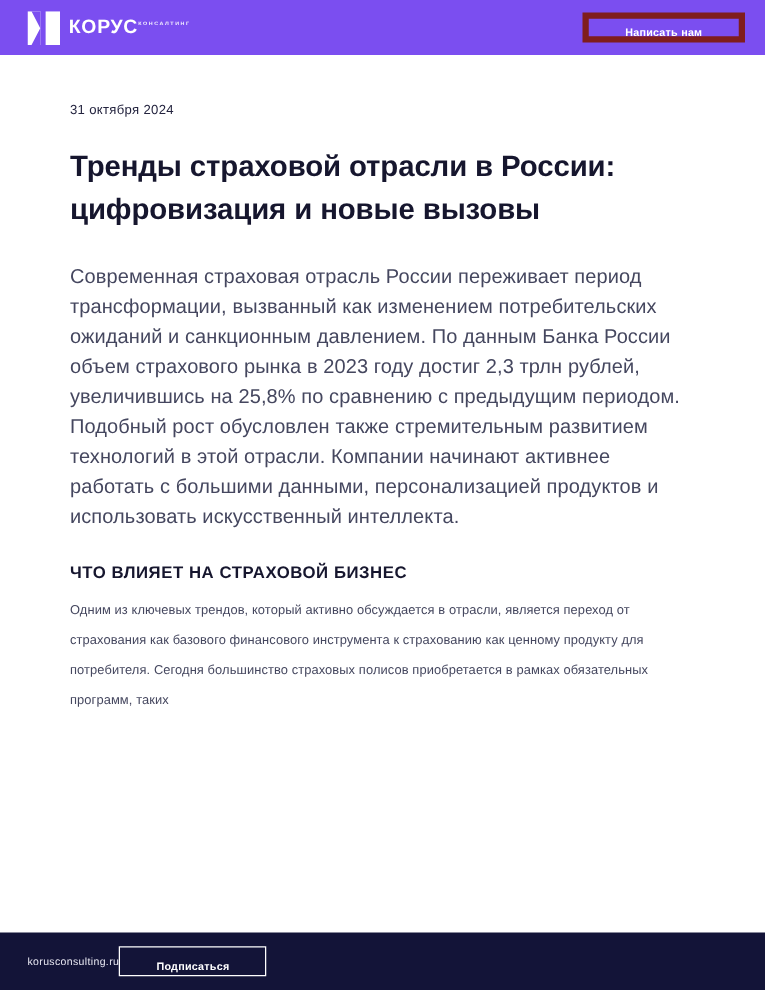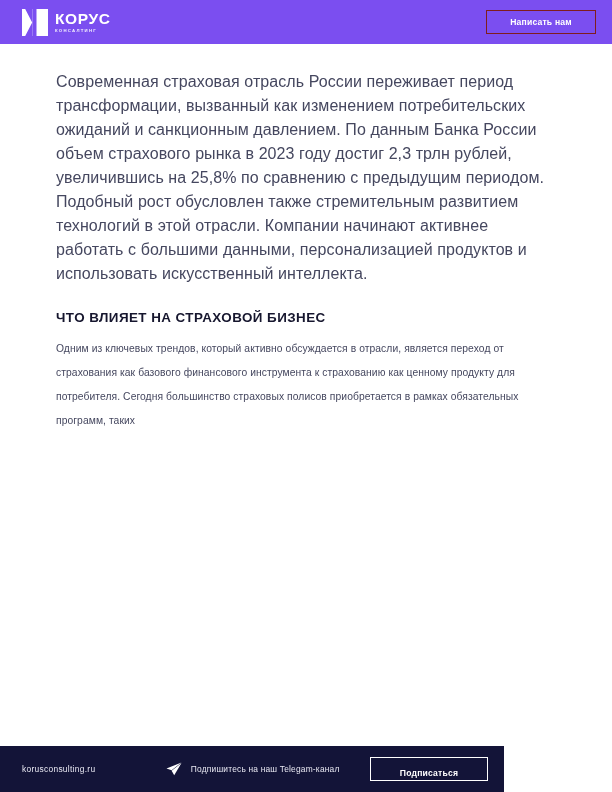--- a/index.html
+++ b/index.html
@@ -35,21 +35,21 @@
   .brand-mark {
     width: 26px;
     height: 27px;
     position: relative;
     display: block;
     flex: 0 0 auto;
   }
 
   .brand-wordmark {
     display: flex;
-    flex-direction: column;
+    flex-direction: row;
     justify-content: center;
     line-height: 1;
   }
 
   .brand-name {
     color: #ffffff;
     font-size: 15.5px;
     font-weight: bold;
     letter-spacing: 0.6px;
     line-height: 1;
@@ -61,28 +61,28 @@
     font-weight: bold;
     letter-spacing: 1.25px;
     margin-top: 2.5px;
     opacity: 0.92;
     line-height: 1;
     transform: scaleY(0.9);
     transform-origin: left top;
   }
 
   .header-cta {
-    border: 1px solid #7f1d1d;
+    border: 5px solid #7f1d1d;
     background: transparent;
     color: #ffffff;
     font-family: "Liberation Sans", sans-serif;
     font-size: 8.6px;
     font-weight: bold;
     letter-spacing: 0.2px;
-    width: 110px;
+    width: 130px;
     height: 24px;
     line-height: 22px;
     text-align: center;
     box-sizing: border-box;
     cursor: pointer;
     padding: 0;
   }
 
   
   .page-body {
@@ -141,21 +141,21 @@
     color: #45475f;
     letter-spacing: 0.08px;
     max-width: 500px;
   }
 
   
   .site-footer {
     position: absolute;
     left: 0;
     bottom: 0;
-    width: 504px;
+    width: 612px;
     height: 46px;
     background: #131438;
     display: flex;
     align-items: center;
     box-sizing: border-box;
     padding: 0 16px 0 22px;
   }
 
   .footer-site {
     color: #e8e8f2;
@@ -223,40 +223,33 @@
       <span class="brand-sub">КОНСАЛТИНГ</span>
     </span>
   </div>
 
   <button class="header-cta">Написать нам</button>
 
 </header>
 
 <main class="page-body">
 
-
+  <div class="article-date">31 октября 2024</div>
+
+  <h1 class="article-title">Тренды страховой отрасли в России: цифровизация и новые вызовы</h1>
 
 
   <p class="body-paragraph">Современная страховая отрасль России переживает период трансформации, вызванный как изменением потребительских ожиданий и санкционным давлением. По данным Банка России объем страхового рынка в 2023 году достиг 2,3 трлн рублей, увеличившись на 25,8% по сравнению с предыдущим периодом. Подобный рост обусловлен также стремительным развитием технологий в этой отрасли. Компании начинают активнее работать с большими данными, персонализацией продуктов и использовать искусственный интеллекта.</p>
 
   <h2 class="section-heading">ЧТО ВЛИЯЕТ НА СТРАХОВОЙ БИЗНЕС</h2>
 
   <p class="section-paragraph">Одним из ключевых трендов, который активно обсуждается в отрасли, является переход от страхования как базового финансового инструмента к страхованию как ценному продукту для потребителя. Сегодня большинство страховых полисов приобретается в рамках обязательных программ, таких</p>
 
 </main>
 
 <footer class="site-footer">
 
   <span class="footer-site">korusconsulting.ru</span>
 
-  <div class="footer-center">
-    <span class="tg-icon">
-      <svg width="16" height="14" viewBox="0 0 16 14" xmlns="http://www.w3.org/2000/svg">
-        <polygon points="0.5,6.4 15.5,0.5 5.6,8.2" fill="#ffffff"></polygon>
-        <polygon points="5.6,8.8 15.5,0.9 8.2,13.2 6.5,10.2" fill="#ffffff"></polygon>
-      </svg>
-    </span>
-    <span class="footer-note">Подпишитесь на наш Telegam-канал</span>
-  </div>
 
   <button class="footer-cta">Подписаться</button>
 
 </footer>
 
 </body></html>

